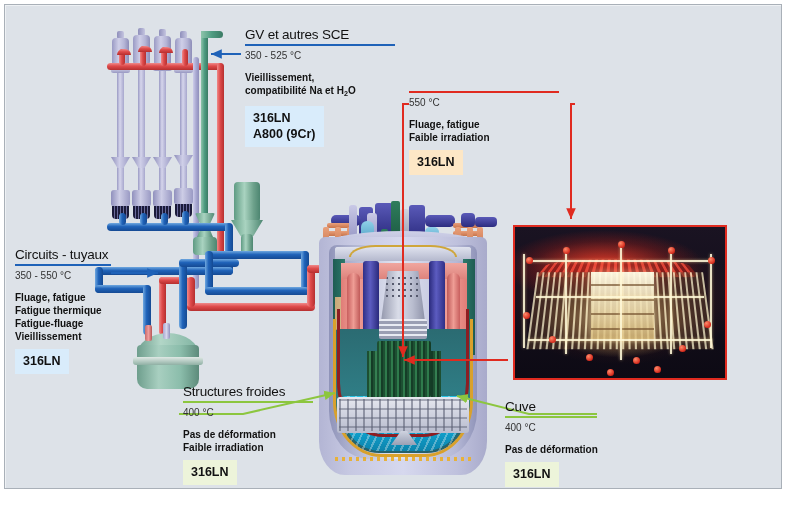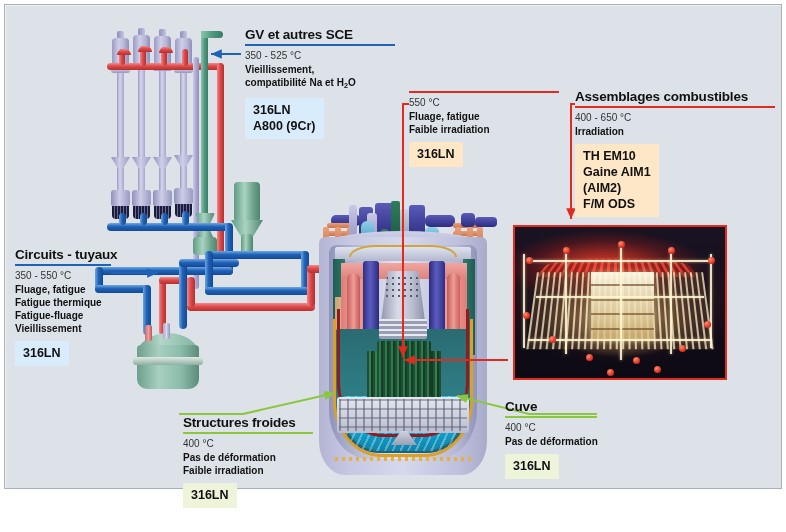--- a/index.html
+++ b/index.html
@@ -33,28 +33,28 @@
     position: absolute; left: 6px; top: 503px;
     width: 774px;
     font-size: 10.5px; color: #d08a2a;
     letter-spacing: .1px;
     white-space: nowrap;
   }
 
   
   .callout { position: absolute; }
   .callout .title {
-    font-size: 13.5px; font-weight: bold; color: #111;
+    font-size: 13.5px; font-weight: normal; color: #111;
     letter-spacing: -.2px; white-space: nowrap;
   }
   .callout .rule { height: 2px; margin-top: 2px; }
   .callout .temp {
     font-size: 10px; color: #333; margin-top: 4px; white-space: nowrap;
   }
-  .callout .lines { margin-top: 2px; }
+  .callout .lines { margin-top: 10px; }
   .callout .lines div {
     font-size: 10px; font-weight: bold; color: #111;
     line-height: 13px; white-space: nowrap;
   }
   .matbox {
     display: inline-block; margin-top: 6px;
     padding: 4px 8px 5px 8px;
   }
   .matbox div {
     font-size: 12.5px; font-weight: bold; color: #111;
@@ -587,51 +587,37 @@
       <div class="temp">550 °C</div>
       <div class="lines">
         <div>Fluage, fatigue</div>
         <div>Faible irradiation</div>
       </div>
       <div class="matbox mat-cream">
         <div>316LN</div>
       </div>
     </div>
 
-    <div class="callout" style="left:570px; top:84px; width:200px;">
-      <div class="title">Assemblages combustibles</div>
-      <div class="rule" style="background:#e02b20;"></div>
-      <div class="temp">400 - 650 °C</div>
-      <div class="lines">
-        <div>Irradiation</div>
-      </div>
-      <div class="matbox mat-cream">
-        <div>TH EM10</div>
-        <div>Gaine AIM1</div>
-        <div>(AIM2)</div>
-        <div>F/M ODS</div>
-      </div>
-    </div>
 
     <div class="callout" style="left:10px; top:242px; width:160px;">
       <div class="title">Circuits - tuyaux</div>
       <div class="rule" style="background:#1f62b8; width:96px;"></div>
       <div class="temp">350 - 550 °C</div>
       <div class="lines">
         <div>Fluage, fatigue</div>
         <div>Fatigue thermique</div>
         <div>Fatigue-fluage</div>
         <div>Vieillissement</div>
       </div>
       <div class="matbox mat-blue">
         <div>316LN</div>
       </div>
     </div>
 
-    <div class="callout" style="left:178px; top:410px; width:160px;">
+    <div class="callout" style="left:178px; top:379px; width:160px;">
       <div class="title">Structures froides</div>
       <div class="rule" style="background:#8cc63f; width:130px;"></div>
       <div class="temp">400 °C</div>
       <div class="lines">
         <div>Pas de déformation</div>
         <div>Faible irradiation</div>
       </div>
       <div class="matbox mat-green">
         <div>316LN</div>
       </div>

